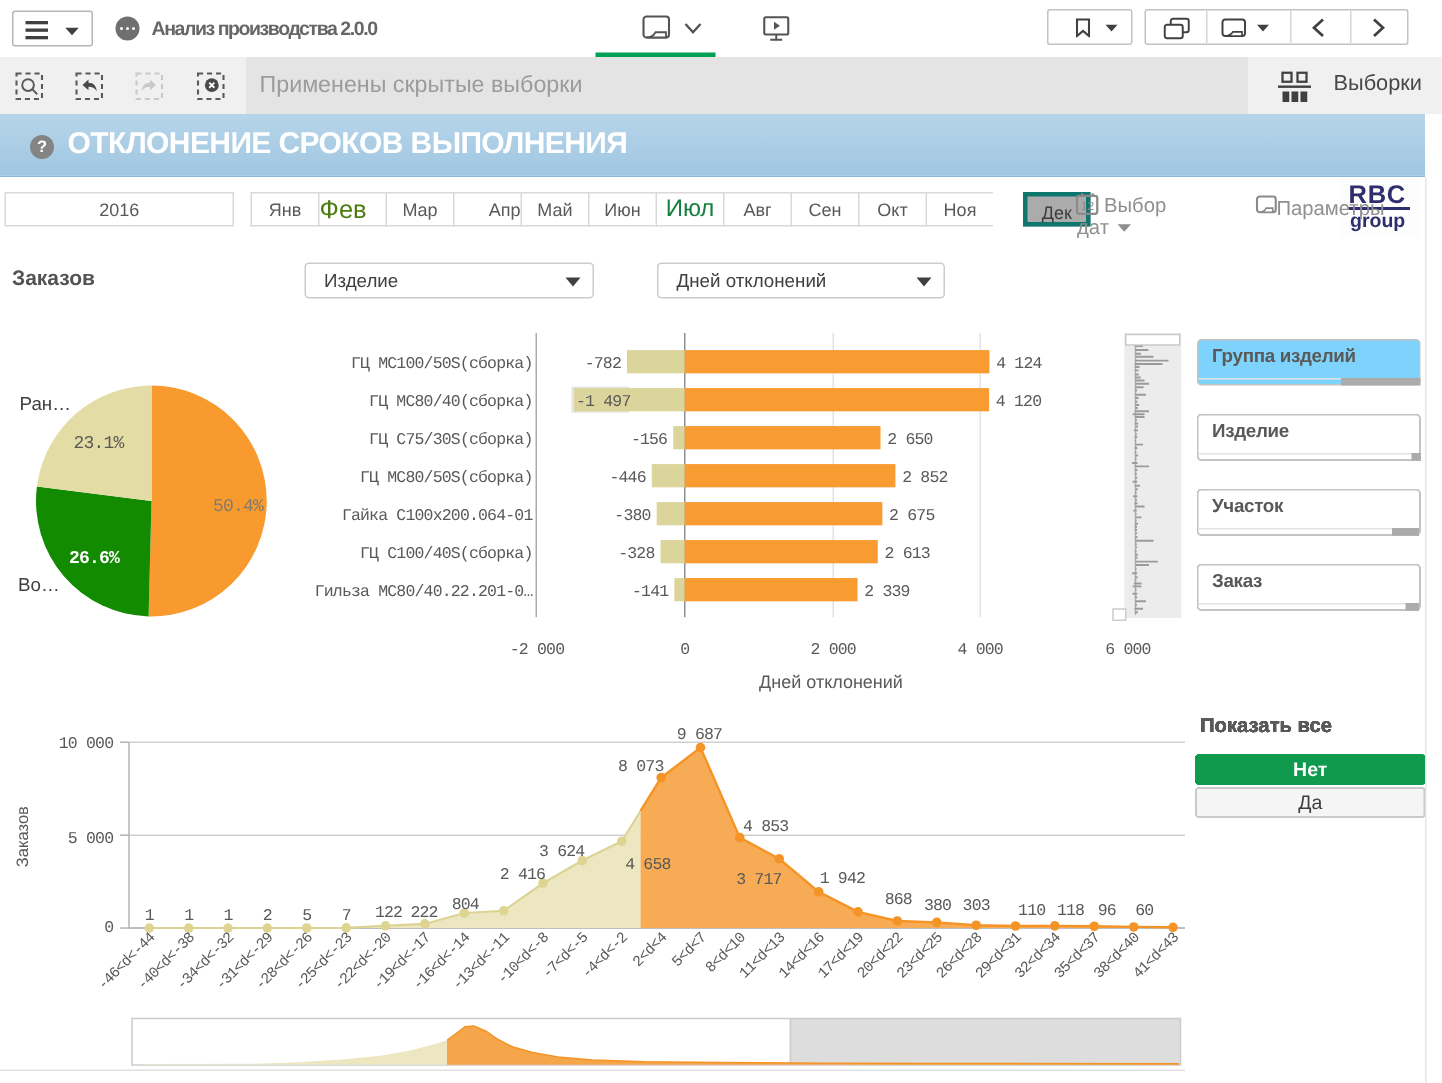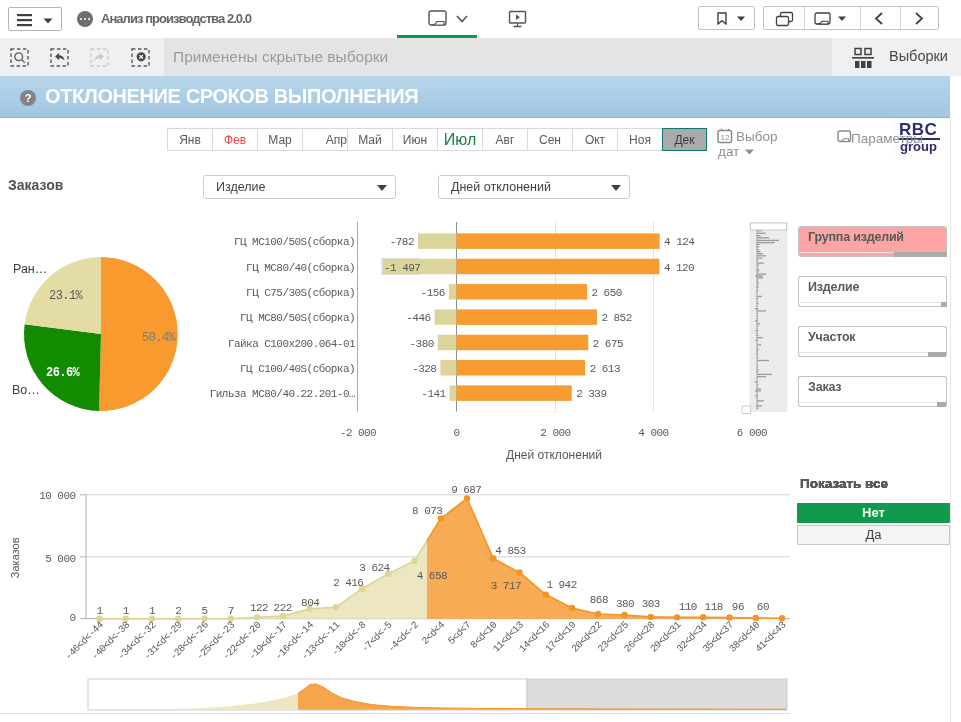--- a/index.html
+++ b/index.html
@@ -120,33 +120,34 @@
 <div class="abs" style="left:0;top:76px;width:950px;height:42px;background:linear-gradient(#b7d5ea,#a0c7e1);border-bottom:1px solid #8fb6d2;"></div>
 <div class="abs" style="left:20px;top:90px;width:16px;height:16px;border-radius:50%;background:#848484;color:#fff;font-size:11px;font-weight:bold;text-align:center;line-height:16px;">?</div>
 <div class="abs" style="left:45px;top:85px;font-size:20px;font-weight:bold;color:#fff;letter-spacing:-0.4px;">ОТКЛОНЕНИЕ СРОКОВ ВЫПОЛНЕНИЯ</div>
 
 <div class="abs" style="left:893px;top:78px;width:53px;height:39px;background:#fdfdfd;margin-top:41px;">
   <div class="abs" style="left:6px;top:1px;font-size:17px;font-weight:bold;color:#2e2d6e;letter-spacing:0.5px;">RBC</div>
   <div class="abs" style="left:6px;top:19px;width:41px;height:2px;background:#2e2d6e;"></div>
   <div class="abs" style="left:7px;top:20px;font-size:13px;font-weight:bold;color:#2e2d6e;">group</div>
 </div>
 
+<div class="abs" style="left:3px;top:128px;width:153px;height:23px;border:1px solid #d9d9d9;font-size:12px;color:#595959;text-align:center;line-height:22px;">2016</div>
 <div class="abs" style="left:167px;top:128px;height:23px;display:flex;">
   <div style="width:45px;border:1px solid #d9d9d9;border-right:none;font-size:12px;color:#595959;text-align:center;line-height:22px;">Янв</div>
-  <div style="width:45px;border:1px solid #d9d9d9;border-right:none;font-size:12px;color:#ef4444;text-align:center;line-height:22px;">Фев</div>
+  <div style="width:45px;border:1px solid #d9d9d9;border-right:none;font-size:17px;color:#4d7c0f;line-height:22px;">Фев</div>
   <div style="width:45px;border:1px solid #d9d9d9;border-right:none;font-size:12px;color:#595959;text-align:center;line-height:22px;">Мар</div>
   <div style="width:45px;border:1px solid #d9d9d9;border-right:none;font-size:12px;color:#595959;text-align:right;line-height:22px;">Апр</div>
   <div style="width:45px;border:1px solid #d9d9d9;border-right:none;font-size:12px;color:#595959;text-align:center;line-height:22px;">Май</div>
   <div style="width:45px;border:1px solid #d9d9d9;border-right:none;font-size:12px;color:#595959;text-align:center;line-height:22px;">Июн</div>
   <div style="width:45px;border:1px solid #d9d9d9;border-right:none;font-size:16px;color:#15803d;text-align:center;line-height:22px;">Июл</div>
   <div style="width:45px;border:1px solid #d9d9d9;border-right:none;font-size:12px;color:#595959;text-align:center;line-height:22px;">Авг</div>
   <div style="width:45px;border:1px solid #d9d9d9;border-right:none;font-size:12px;color:#595959;text-align:center;line-height:22px;">Сен</div>
   <div style="width:45px;border:1px solid #d9d9d9;border-right:none;font-size:12px;color:#595959;text-align:center;line-height:22px;">Окт</div>
   <div style="width:45px;border:1px solid #d9d9d9;border-right:none;font-size:12px;color:#595959;text-align:center;line-height:22px;">Ноя</div>
-  <div style="width:45px;border:1px solid #0f766e;background:#ababab;font-size:12px;color:#3d3d3d;text-align:center;line-height:22px;">Дек</div>
+  <div style="width:45px;border:3px solid #0f766e;background:#ababab;font-size:12px;color:#3d3d3d;text-align:center;line-height:22px;margin-left:20px;">Дек</div>
 </div>
 
 <svg class="abs" style="left:717px;top:128px" width="16" height="16" viewBox="0 0 16 16">
   <rect x="1" y="2.5" width="13.5" height="12" rx="1.5" fill="none" stroke="#8a8a8a" stroke-width="1.5"></rect>
   <path d="M4.5 3 L4.5 0.8 M11.5 3 L11.5 0.8" stroke="#8a8a8a" stroke-width="1.5"></path>
   <text x="8" y="12" font-size="8" fill="#8a8a8a" text-anchor="middle" class="sans">12</text>
 </svg>
 <div class="abs" style="left:736px;top:129px;font-size:13.5px;color:#8f8f8f;">Выбор</div>
 <div class="abs" style="left:718px;top:144px;font-size:13.5px;color:#8f8f8f;">дат</div>
 <svg class="abs" style="left:744px;top:149px" width="11" height="7" viewBox="0 0 11 7">
@@ -412,21 +413,21 @@
 <text x="786.0" y="160.5" font-size="10" fill="#595959" text-anchor="end" transform="rotate(-45 786.0 160.5)">41&lt;d&lt;43</text>
 <rect x="88" y="214" width="439" height="31" fill="#fff" stroke="#ccc" stroke-width="1"></rect>
 <rect x="527" y="214" width="260" height="31" fill="#ddd" stroke="#ccc" stroke-width="1"></rect>
 <polygon points="95,244.8 95,244.4 170,244.1 200,243.2 230,241.2 255,238.6 275,235 290,231 298,228.5 301,244.8" fill="#ece6c1"></polygon>
 <polygon points="298,244.8 298,228.5 304,224 310,219.5 316,219 324,222.5 332,228 342,233 355,236.6 372,239.6 395,241.6 430,242.8 480,243.4 550,243.8 650,244 786,244.2 786,244.8" fill="#f5a54a"></polygon>
 <polyline points="298,228.5 304,224 310,219.5 316,219 324,222.5 332,228 342,233 355,236.6 372,239.6 395,241.6 430,242.8 480,243.4 550,243.8 650,244 786,244.2" fill="none" stroke="#f59426" stroke-width="1"></polyline>
 <line x1="0" y1="248.5" x2="790" y2="248.5" stroke="#e0e0e0" stroke-width="1"></line>
 </svg>
 
 <div id="rightpanel">
-<div class="abs" style="left:798px;top:225.5px;width:149px;height:31px;border:1px solid #c3c3c3;border-radius:3px;background:#fca5a5;padding-left:40px;">
+<div class="abs" style="left:798px;top:225.5px;width:149px;height:31px;border:1px solid #c3c3c3;border-radius:3px;background:#7dd3fc;padding-left:40px;">
   <span class="abs" style="left:9px;top:3px;font-size:12.5px;letter-spacing:-0.2px;font-weight:bold;color:#595959;">Группа изделий</span>
   <span class="abs" style="left:0;top:25px;width:147px;height:1px;background:#e2e2e2;"></span>
   <span class="abs" style="left:94.5px;top:25.5px;width:53px;height:4.5px;background:#ababab;"></span>
 </div>
 <div class="abs" style="left:798px;top:275.5px;width:149px;height:31px;border:1px solid #c3c3c3;border-radius:3px;background:#fff;">
   <span class="abs" style="left:9px;top:3px;font-size:12.5px;letter-spacing:-0.2px;font-weight:bold;color:#595959;">Изделие</span>
   <span class="abs" style="left:0;top:25px;width:147px;height:1px;background:#e2e2e2;"></span>
   <span class="abs" style="left:142px;top:25.5px;width:6px;height:4.5px;background:#ababab;"></span>
 </div>
 <div class="abs" style="left:798px;top:325.5px;width:149px;height:31px;border:1px solid #c3c3c3;border-radius:3px;background:#fff;">

